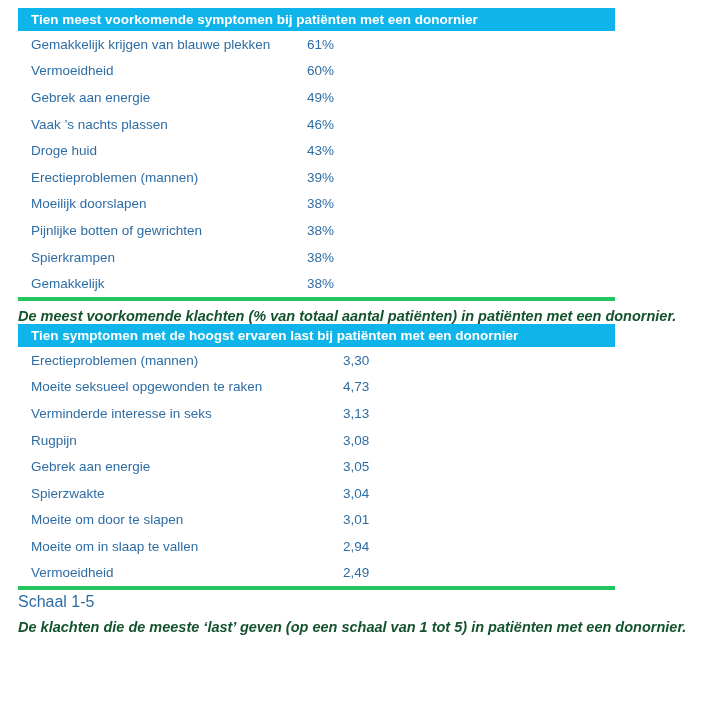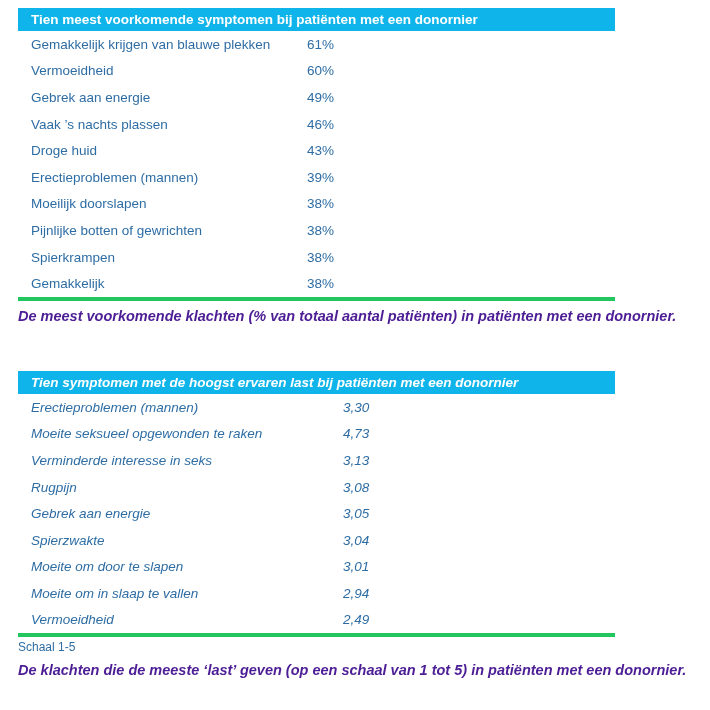--- a/index.html
+++ b/index.html
@@ -52,31 +52,29 @@
     width: 325px;
   }
   .row .value {
     white-space: nowrap;
   }
   .caption {
     margin-top: 7px;
     font-style: italic;
     font-weight: bold;
     font-size: 14.5px;
-    color: #4c1d95;
+    color: #14532d;
     width: 690px;
     white-space: nowrap;
   }
   .tbl.t2 {
-    margin-top: 47px;
-    font-style: italic;
   }
   .scale-note {
     margin-top: 3px;
-    font-size: 12px;
+    font-size: 16px;
     color: #2e6da4;
   }
   .caption.c2 {
     margin-top: 8px;
   }
 </style>
 </head>
 <body>
 
 <div class="sheet">

